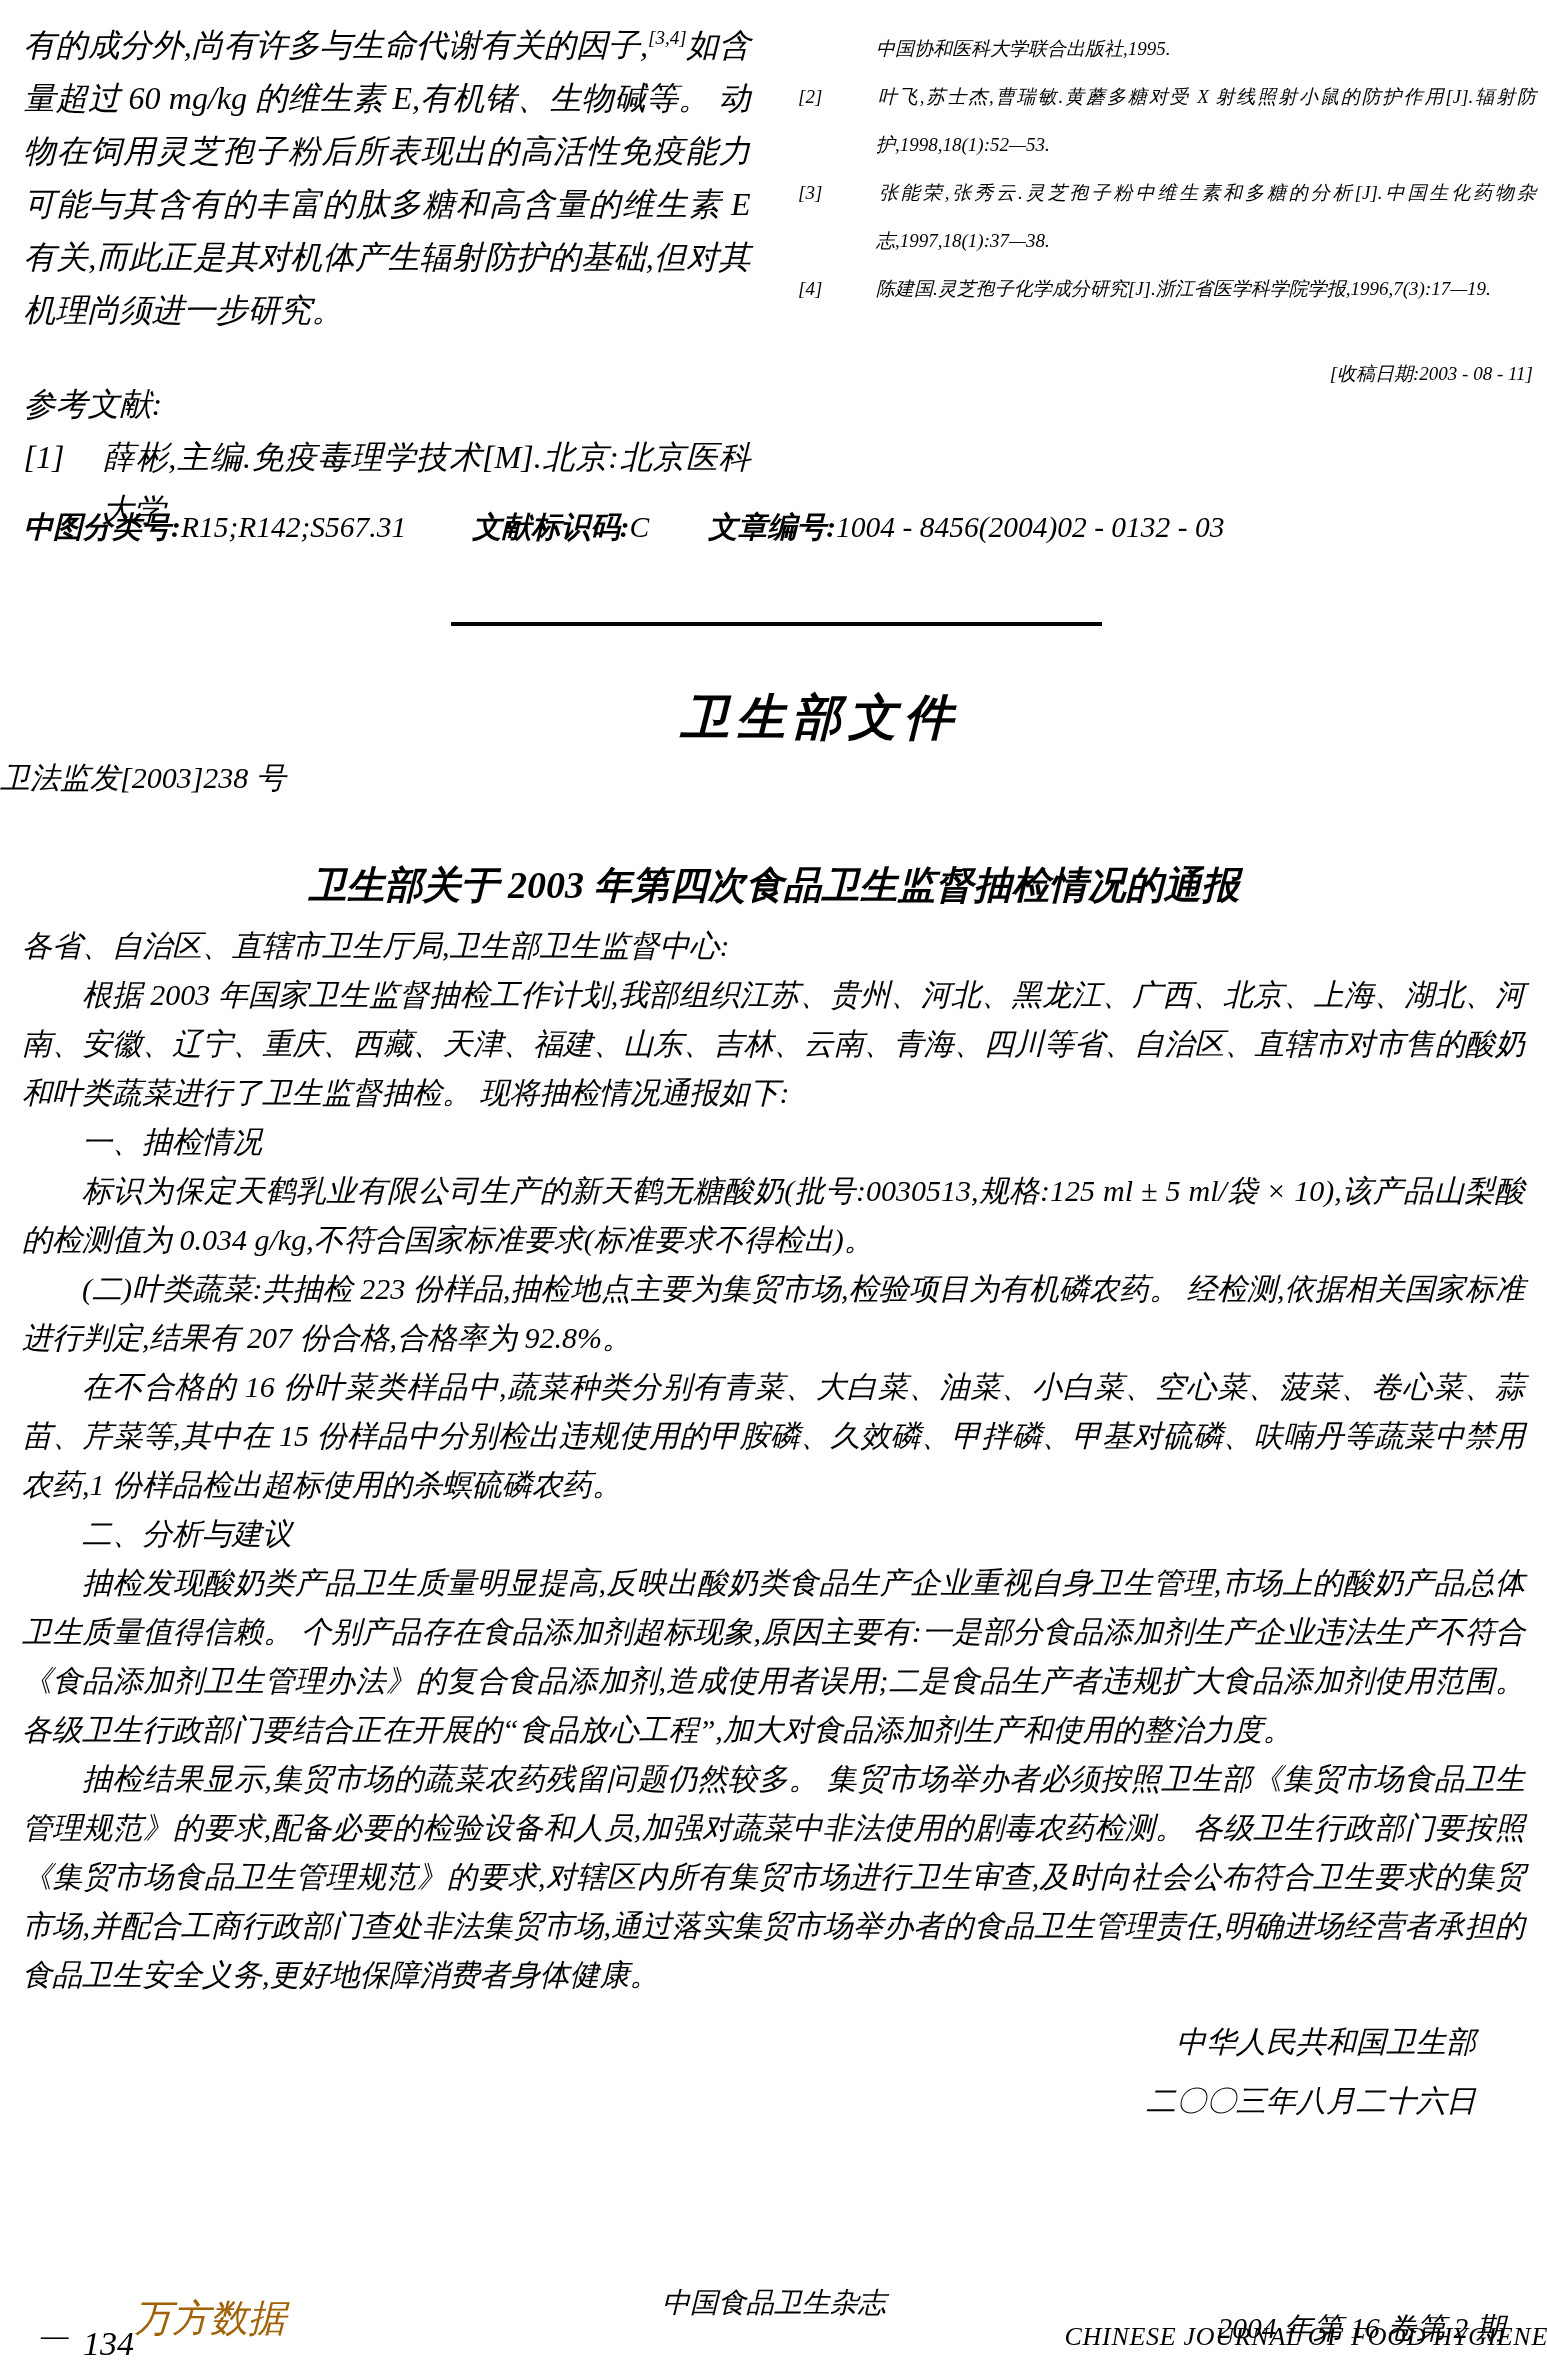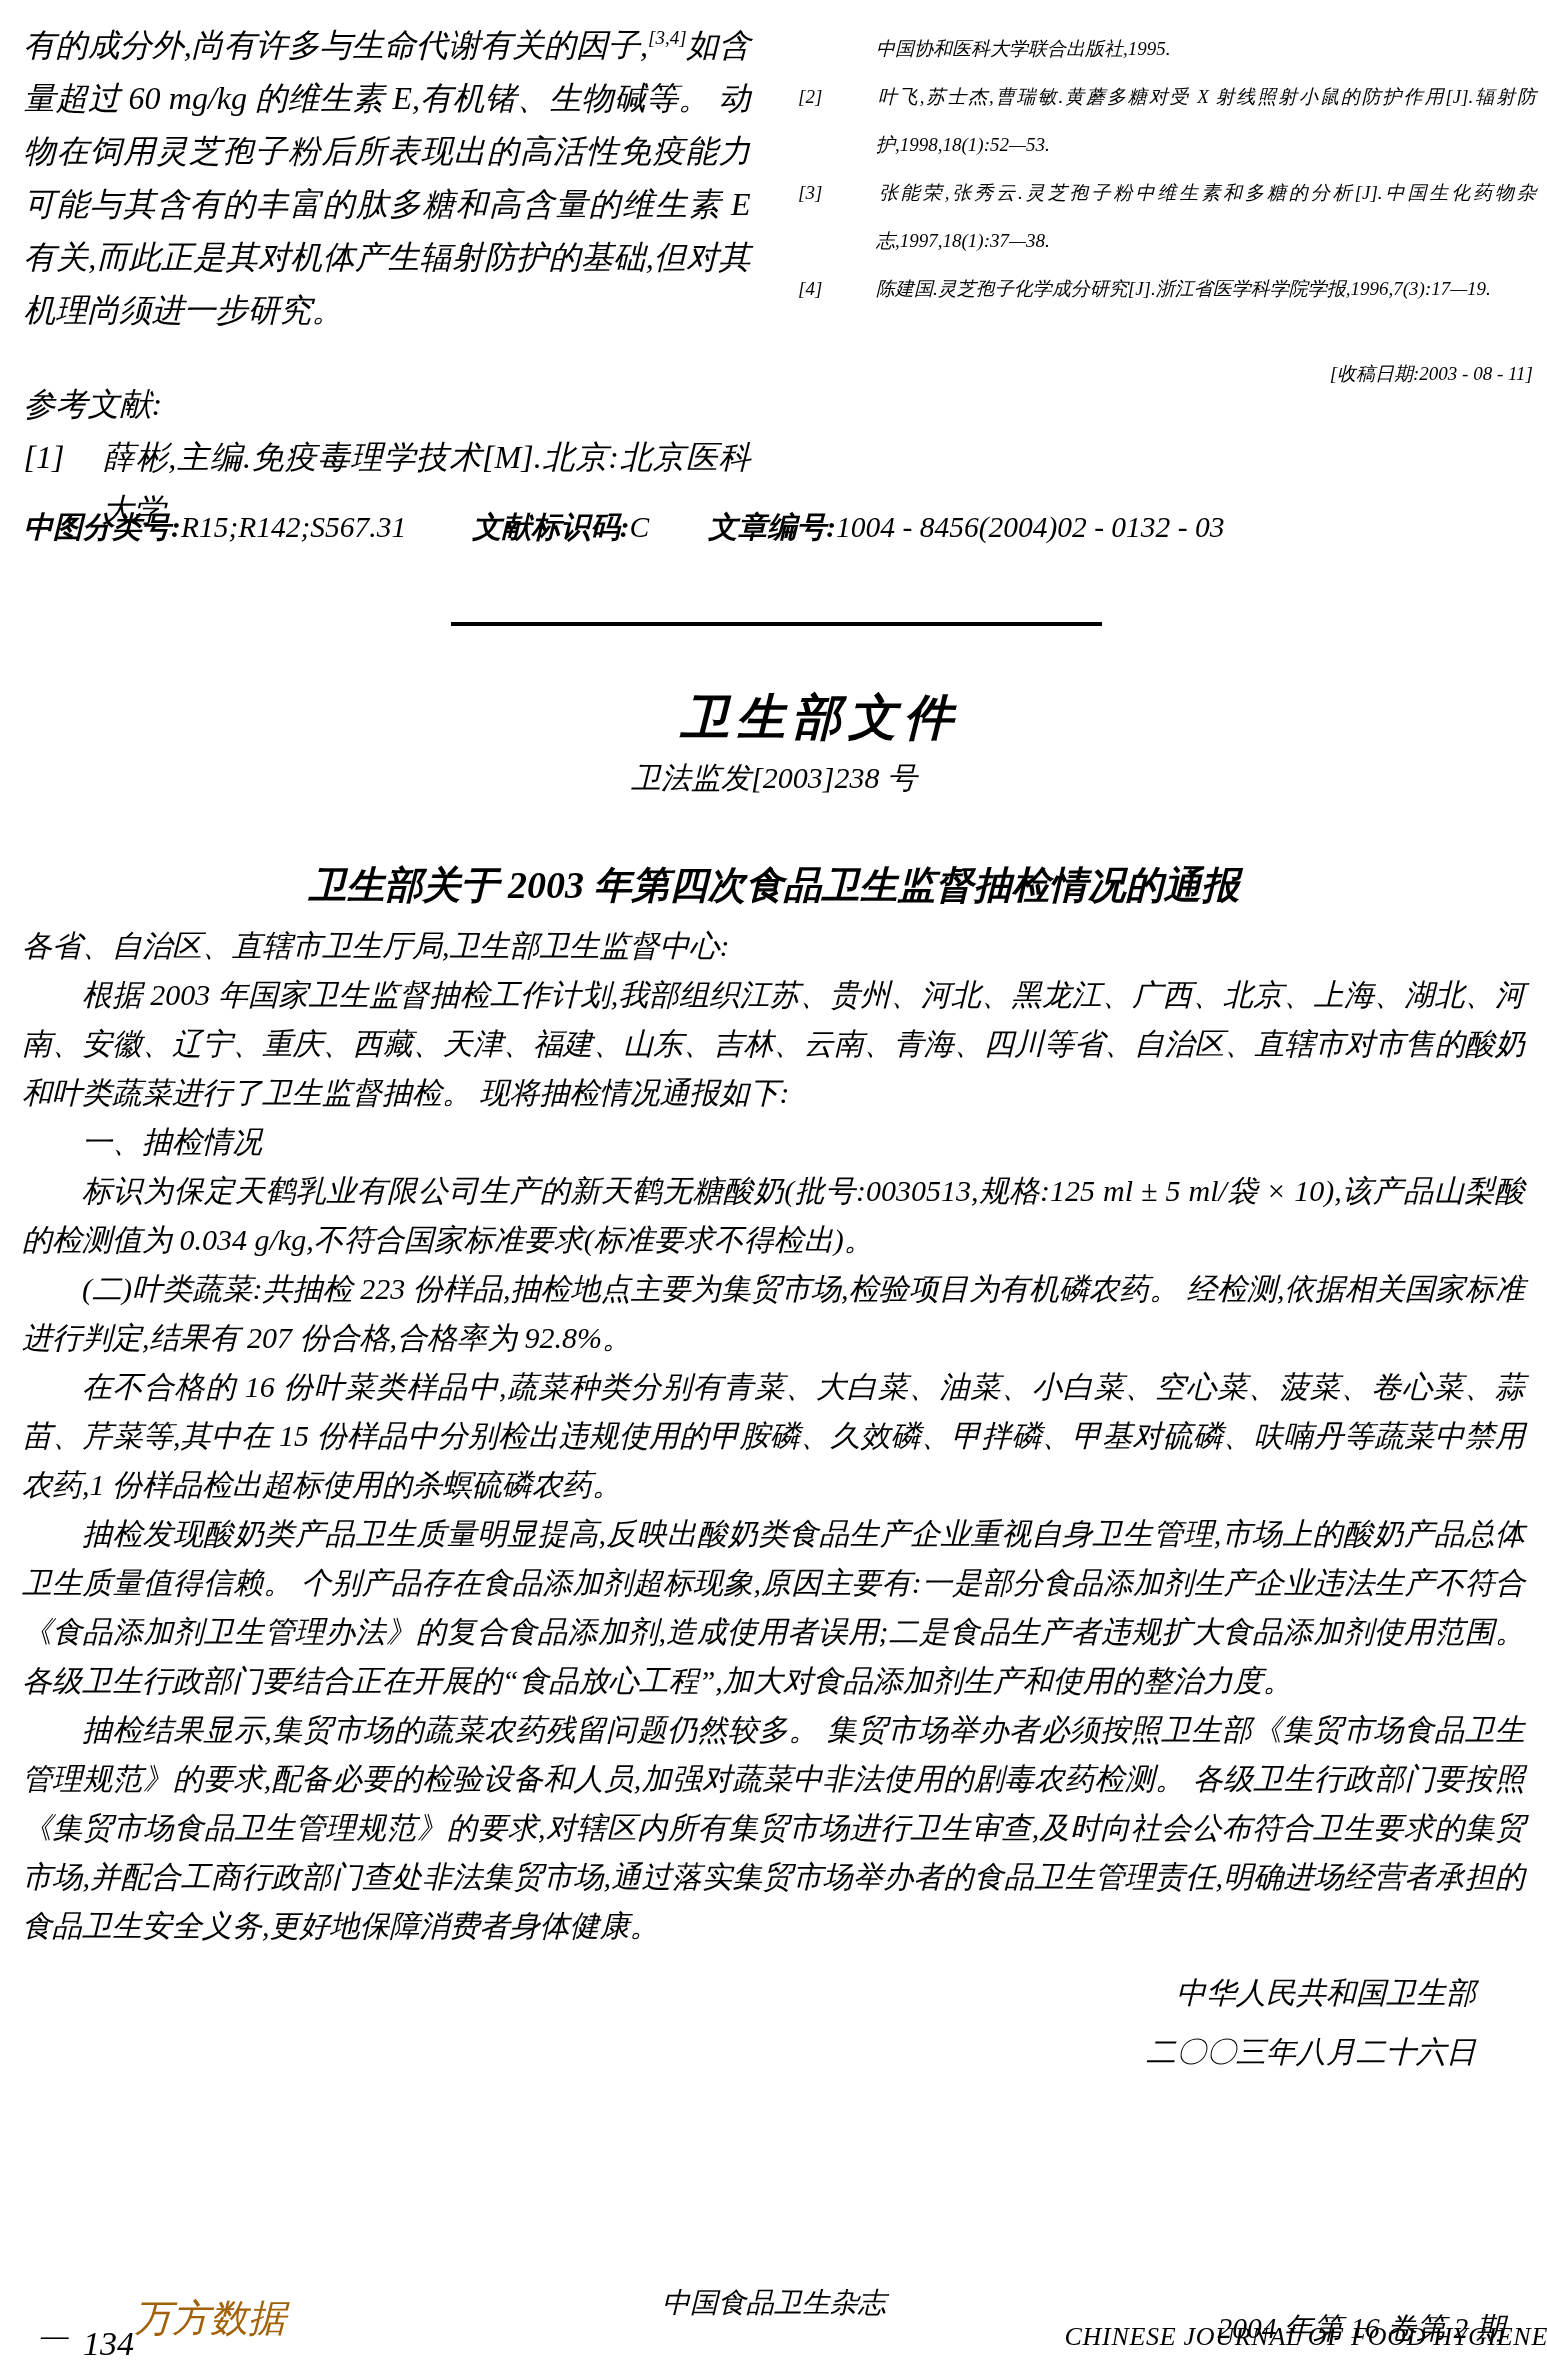--- a/index.html
+++ b/index.html
@@ -41,21 +41,21 @@
     position:absolute; left:451px; top:622px; width:651px; height:3.7px;
     background:#000;
   }
   
   .doc-heading {
     position:absolute; left:0; top:685px; width:100%;
     text-align:center; font-size:49px; font-weight:bold; letter-spacing:0.14em;margin-left:46px;
   }
   .doc-number {
     position:absolute; left:0; top:758px; width:100%;
-    text-align:center; font-size:30px;
+    font-size:30px;
   }
   .main-title {
     position:absolute; left:0; top:860px; width:100%;
     text-align:center; font-size:38px; font-weight:bold;
   }
   
   .notice-body {
     position:absolute; left:22px; top:921px; width:1503px;
     font-size:30px; line-height:49px; text-align:justify;
   }
@@ -99,20 +99,21 @@
   <div class="doc-number">卫法监发[2003]238 号</div>
   <div class="main-title">卫生部关于 2003 年第四次食品卫生监督抽检情况的通报</div>
 
   <div class="notice-body">
     <p class="salutation">各省、自治区、直辖市卫生厅局,卫生部卫生监督中心:</p>
     <p>根据 2003 年国家卫生监督抽检工作计划,我部组织江苏、贵州、河北、黑龙江、广西、北京、上海、湖北、河南、安徽、辽宁、重庆、西藏、天津、福建、山东、吉林、云南、青海、四川等省、自治区、直辖市对市售的酸奶和叶类蔬菜进行了卫生监督抽检。 现将抽检情况通报如下:</p>
     <p>一、抽检情况</p>
     <p>标识为保定天鹤乳业有限公司生产的新天鹤无糖酸奶(批号:0030513,规格:125 ml ± 5 ml/袋 × 10),该产品山梨酸的检测值为 0.034 g/kg,不符合国家标准要求(标准要求不得检出)。</p>
     <p>(二)叶类蔬菜:共抽检 223 份样品,抽检地点主要为集贸市场,检验项目为有机磷农药。 经检测,依据相关国家标准进行判定,结果有 207 份合格,合格率为 92.8%。</p>
     <p>在不合格的 16 份叶菜类样品中,蔬菜种类分别有青菜、大白菜、油菜、小白菜、空心菜、菠菜、卷心菜、蒜苗、芹菜等,其中在 15 份样品中分别检出违规使用的甲胺磷、久效磷、甲拌磷、甲基对硫磷、呋喃丹等蔬菜中禁用农药,1 份样品检出超标使用的杀螟硫磷农药。</p>
+    <p>二、分析与建议</p>
     <p>抽检发现酸奶类产品卫生质量明显提高,反映出酸奶类食品生产企业重视自身卫生管理,市场上的酸奶产品总体卫生质量值得信赖。 个别产品存在食品添加剂超标现象,原因主要有:一是部分食品添加剂生产企业违法生产不符合《食品添加剂卫生管理办法》的复合食品添加剂,造成使用者误用;二是食品生产者违规扩大食品添加剂使用范围。 各级卫生行政部门要结合正在开展的“食品放心工程”,加大对食品添加剂生产和使用的整治力度。</p>
     <p>抽检结果显示,集贸市场的蔬菜农药残留问题仍然较多。 集贸市场举办者必须按照卫生部《集贸市场食品卫生管理规范》的要求,配备必要的检验设备和人员,加强对蔬菜中非法使用的剧毒农药检测。 各级卫生行政部门要按照《集贸市场食品卫生管理规范》的要求,对辖区内所有集贸市场进行卫生审查,及时向社会公布符合卫生要求的集贸市场,并配合工商行政部门查处非法集贸市场,通过落实集贸市场举办者的食品卫生管理责任,明确进场经营者承担的食品卫生安全义务,更好地保障消费者身体健康。</p>
     <div class="signature">
       <div>中华人民共和国卫生部</div>
       <div>二〇〇三年八月二十六日</div>
     </div>
   </div>
 
   <div class="footer-dash">—</div>
   <div class="footer-page">134</div>

